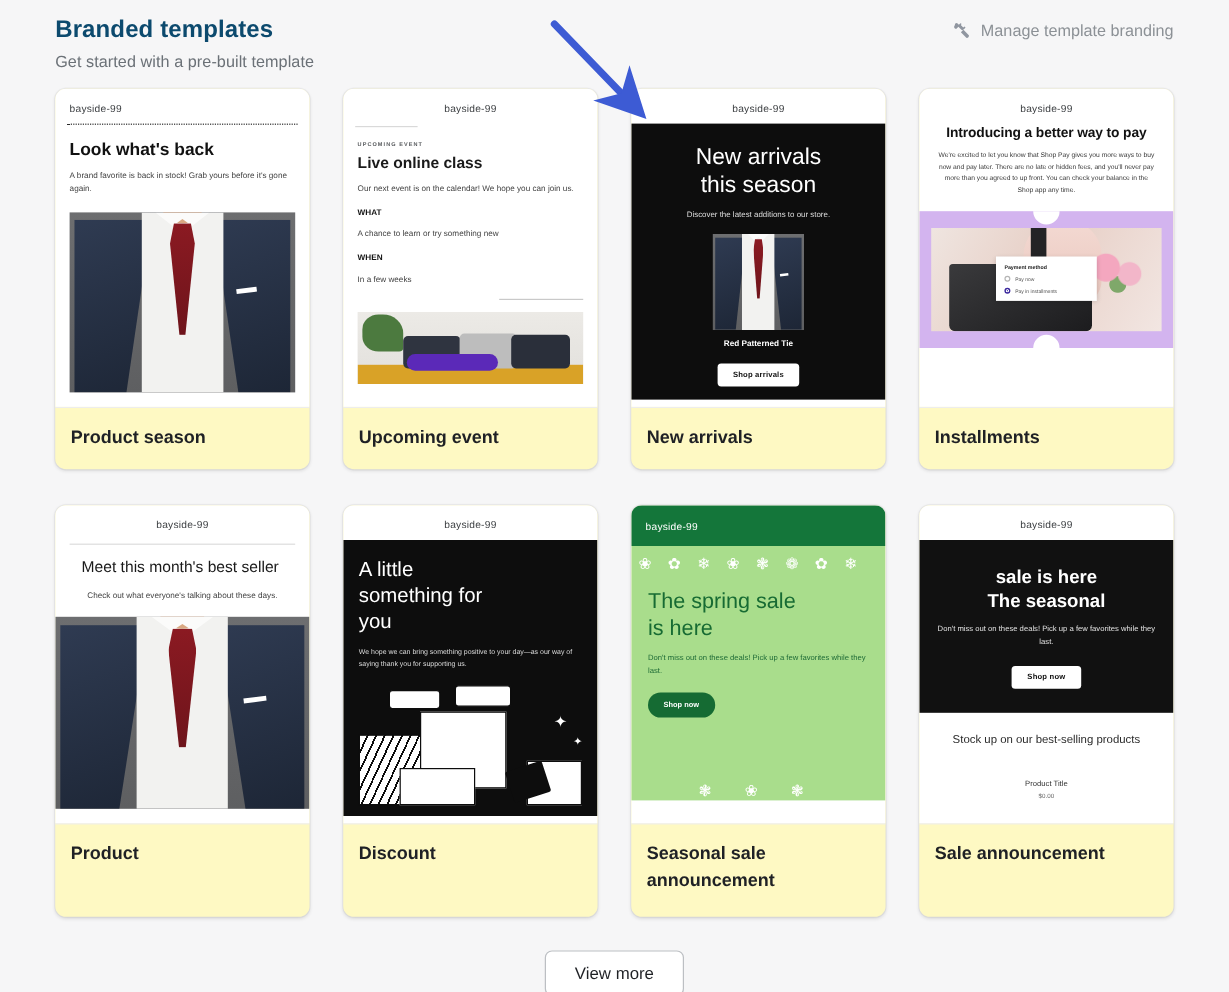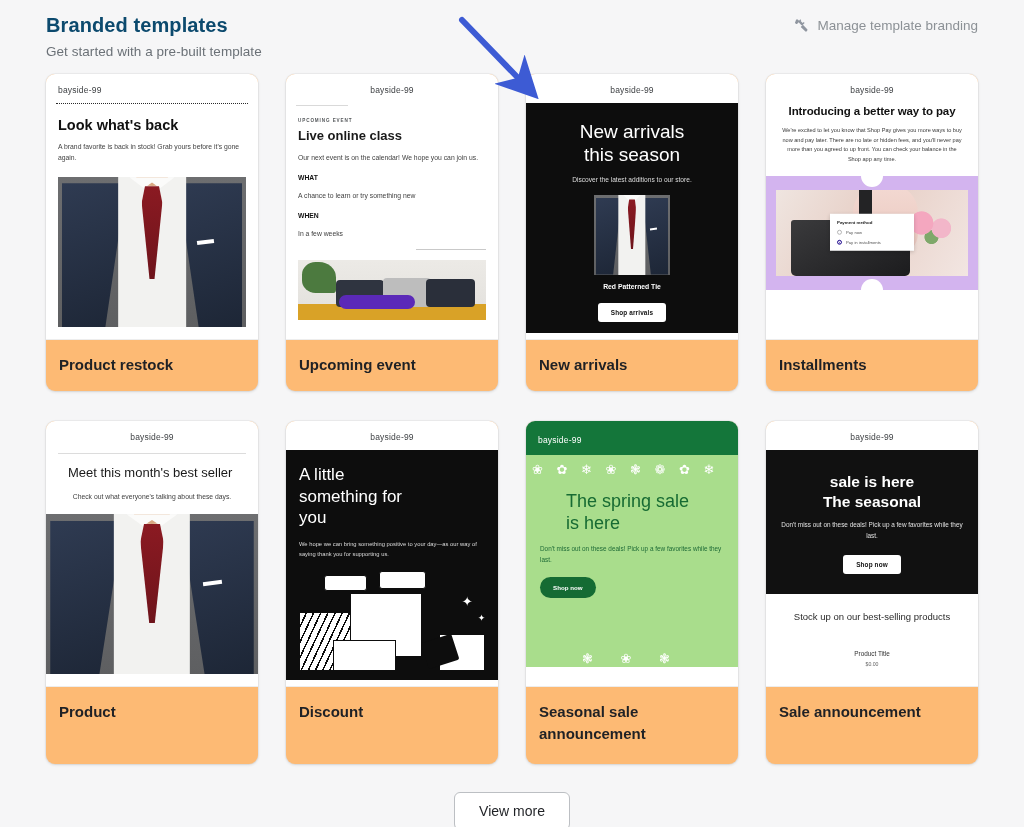--- a/index.html
+++ b/index.html
@@ -28,21 +28,21 @@
 
   
   .grid {
     display: grid;
     grid-template-columns: repeat(4, 1fr);
     column-gap: 28px;
     row-gap: 30px;
     margin-top: 15px;
   }
   .card {
-    background: #fdba74;
+    background: #fef9c3;
     border-radius: 9px;
     box-shadow: 0 0 0 1px rgba(0,0,0,.035), 0 1px 3px rgba(23,24,24,.12);
     overflow: hidden;
     cursor: pointer;
     display: flex; flex-direction: column;
   }
   .preview {
     height: 265px;
     overflow: hidden;
     position: relative;
@@ -160,21 +160,21 @@
      position:absolute; left:6%; bottom:0; width:40%; height:58%;
      background: repeating-linear-gradient(115deg,#fff 0 5px,#0d0d0d 5px 6.5px);
      border:1.4px solid #0d0d0d; }
   .star { position:absolute; color:#fff; font-size:13px; line-height:1; }
   .tag { position:absolute; right:20%; bottom:6%; width:15%; height:26%;
          background:#0d0d0d; transform:rotate(-18deg); border-radius:2px; }
 
   
   .springhead { background:#14763a; padding:8px 0 8px 12px; }
   .spring { background:#a9dd8c; padding: 0 0 4px; position:relative; height: 212px; overflow:hidden;}
-  .sp-h { font-size:18px; font-weight:400; color:#176b33; line-height:1.18; padding: 36px 14px 0; margin-left: 26px; }
+  .sp-h { font-size:18px; font-weight:400; color:#176b33; line-height:1.18; padding: 36px 14px 0; }
   .sp-p { font-size:6.4px; color:#1f6b37; line-height:1.7; padding: 10px 14px 0; }
   .btn-green { display:inline-block; margin:11px 0 0 14px; background:#156b33; color:#fff;
      font-size:6.2px; font-weight:700; padding:7px 13px; border-radius:20px; border:none; cursor:pointer; }
   .floral { position:absolute; left:0; right:0; font-size:13px; color:#fff;
      letter-spacing:5px; line-height:1; }
   .floral.top { top:8px; padding:0 6px; }
   .floral.bot { bottom:2px; padding:0 18px; text-align:center; letter-spacing:12px; }
 
   
   .sa-dark { background:#111; padding:22px 14px 20px; text-align:center; }
@@ -231,21 +231,21 @@
             <div class="jacketL"></div>
               <div class="jacketR"></div>
             <div class="shirt"></div>
               <div class="head"></div>
             <div class="collar"></div>
               <div class="tie"></div>
               <div class="pocket"></div>
           </div>
         </div>
       </div>
-      <div class="card-foot">Product restock</div>
+      <div class="card-foot">Product season</div>
     </div>
 
     <div class="card">
       <div class="preview">
         <div class="brand">bayside-99</div>
         <div class="hr-short"></div>
         <div class="p-body">
           <div class="eyebrow">UPCOMING EVENT</div>
           <div class="h-md" style="margin-top:5px;font-weight:bold;">Live online class</div>
           <div class="t-xs">Our next event is on the calendar! We hope you can join us.</div>

